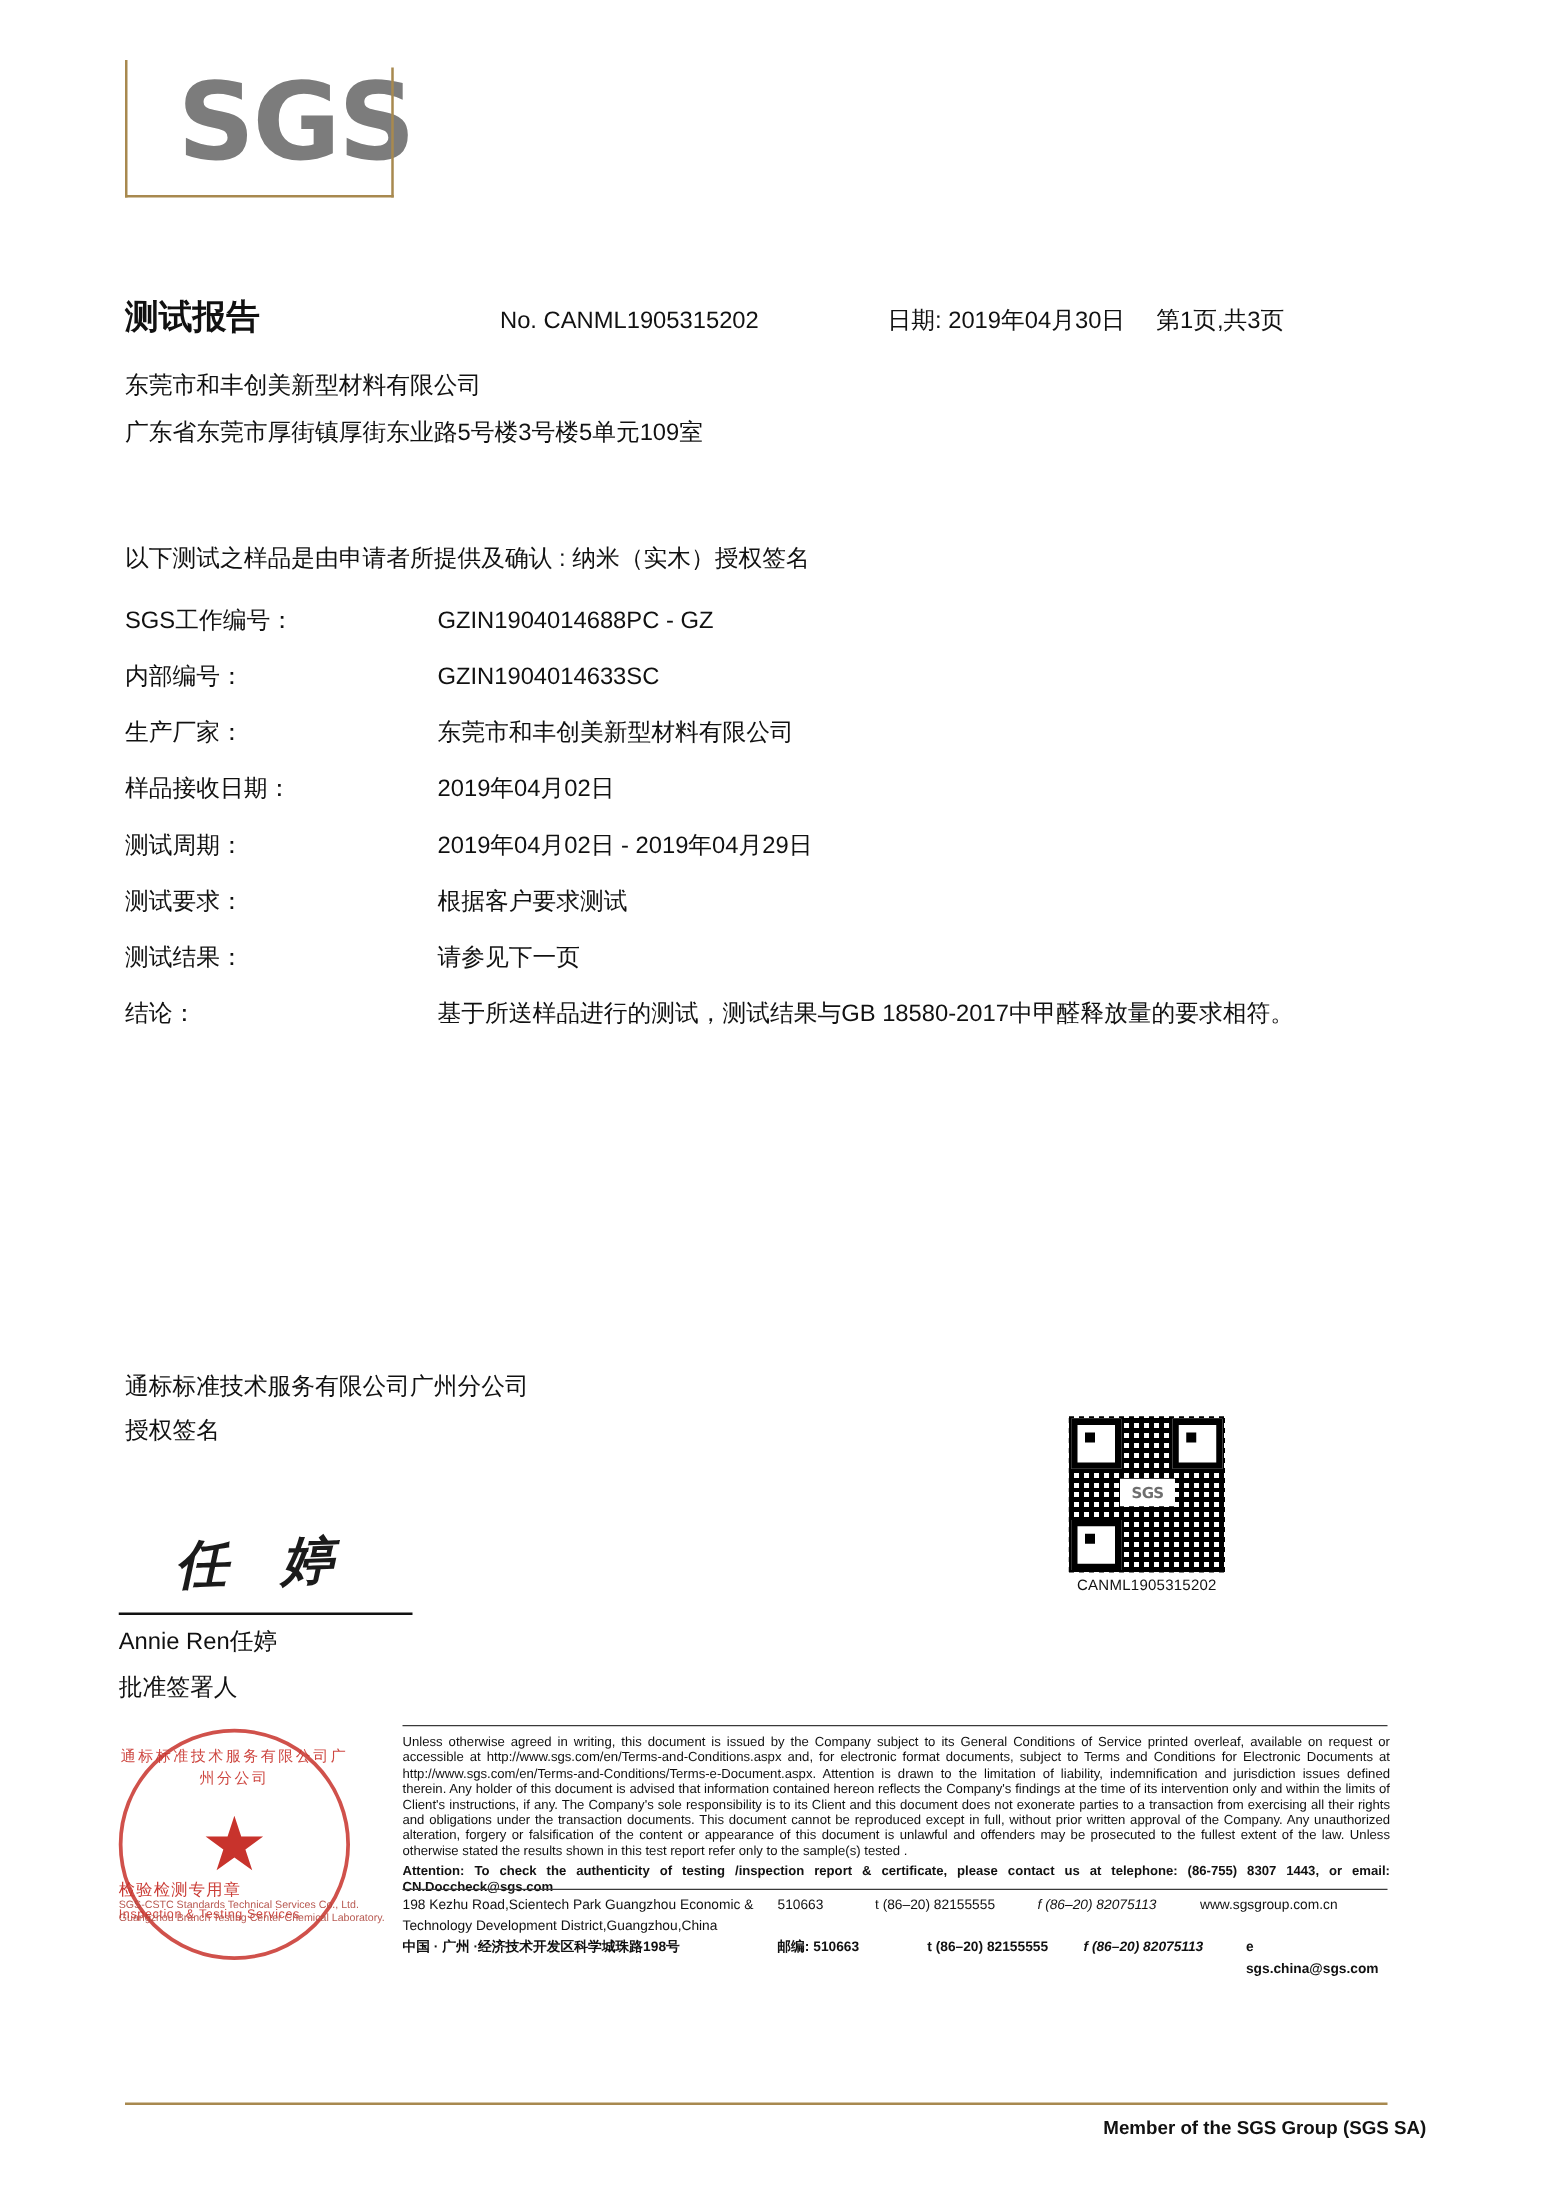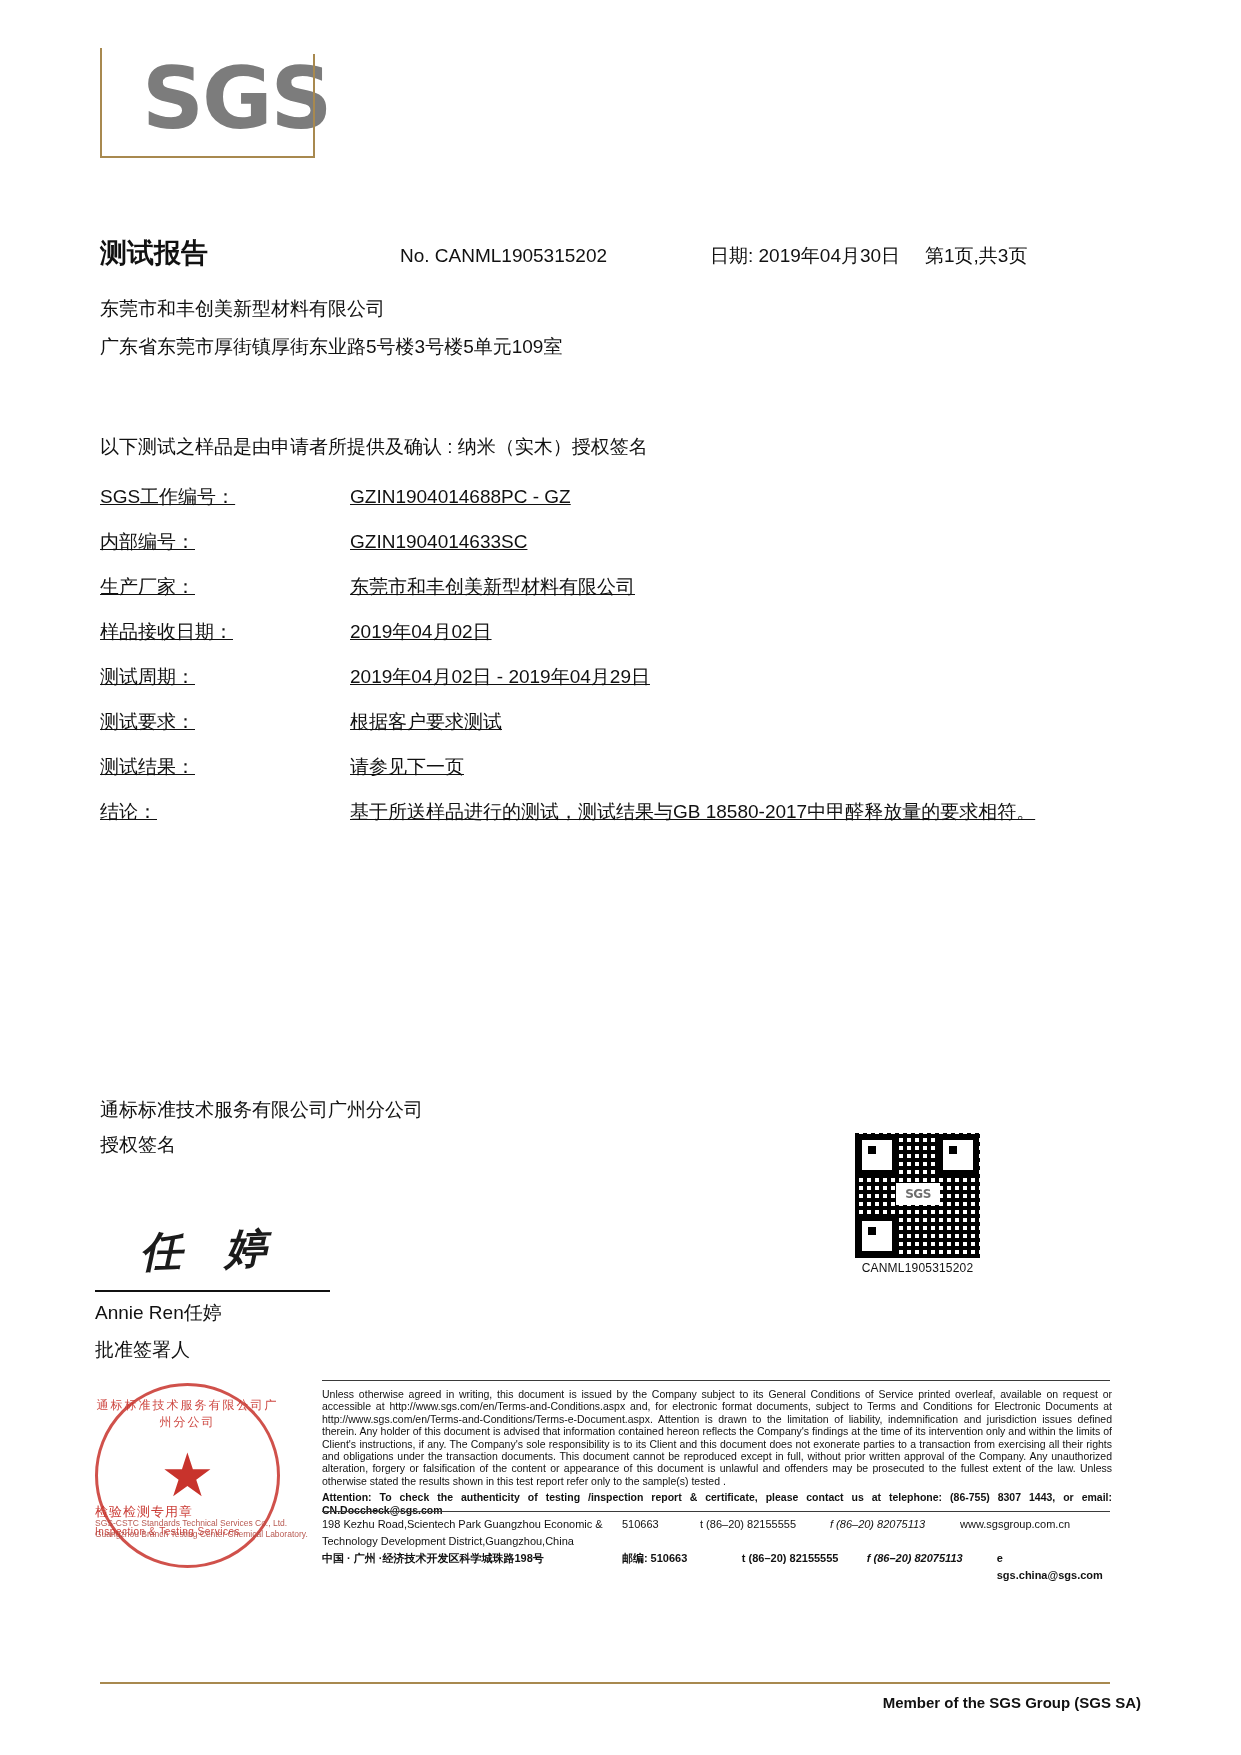--- a/index.html
+++ b/index.html
@@ -104,21 +104,20 @@
   }
 
   
   .info-table {
     position: absolute;
     left: 100px;
     top: 475px;
     width: 1010px;
     border-collapse: collapse;
     font-size: 19px;
-    text-decoration: underline;
   }
   .info-table td {
     padding: 7px 0 8px 0;
     vertical-align: top;
     line-height: 30px;
   }
   .info-table td.label {
     width: 250px;
     white-space: nowrap;
   }

